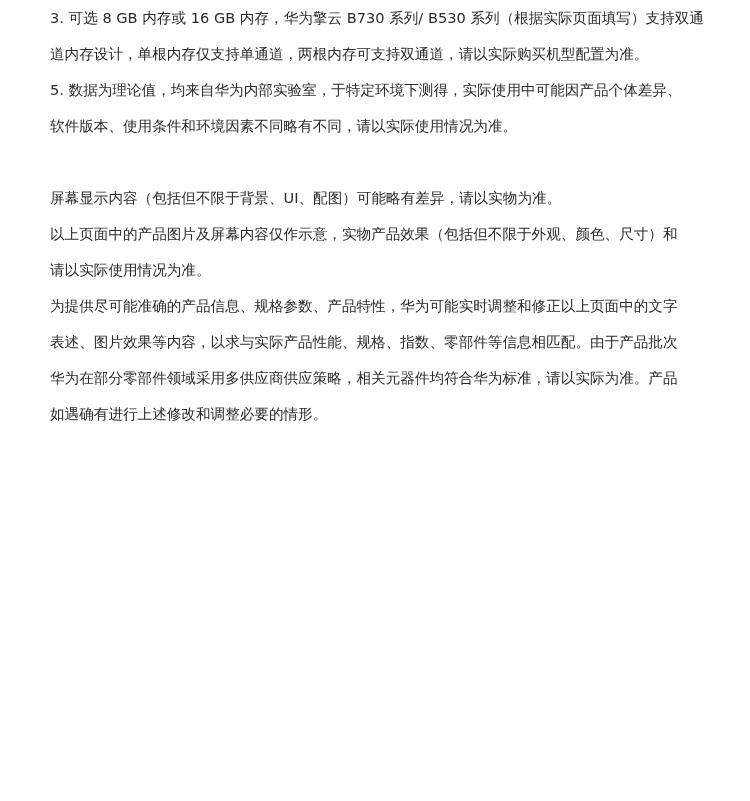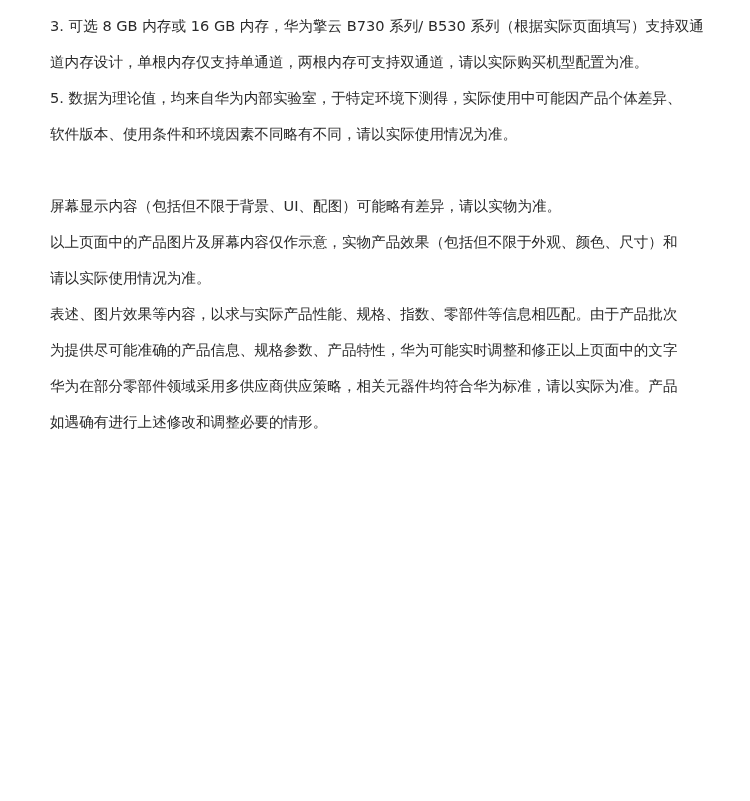--- a/index.html
+++ b/index.html
@@ -11,21 +11,21 @@
       width: 750px;
       height: 801px;
       overflow: hidden;
       position: relative;
       font-family: "DejaVu Sans", "Liberation Sans", sans-serif;
       color: #2a2a2a;
     }
     .doc {
       position: absolute;
       left: 50px;
-      top: 8px;
+      top: 0;
       width: 660px;
     }
     .para {
       margin: 0;
       font-size: 14.6px;
       line-height: 36px;
       letter-spacing: 0px;
       text-align: justify;
       text-align-last: left;
       word-break: break-all;
@@ -59,22 +59,22 @@
   <div class="para">
     <span class="ln">屏幕显示内容（包括但不限于背景、UI、配图）可能略有差异，请以实物为准。</span>
     <span class="ln">以上页面中的产品图片及屏幕内容仅作示意，实物产品效果（包括但不限于外观、颜色、尺寸）和</span>
   </div>
 
   <div class="para">
     <span class="ln">请以实际使用情况为准。</span>
   </div>
 
   <div class="para">
+    <span class="ln">为提供尽可能准确的产品信息、规格参数、产品特性，华为可能实时调整和修正以上页面中的文字</span>
     <span class="ln">表述、图片效果等内容，以求与实际产品性能、规格、指数、零部件等信息相匹配。由于产品批次</span>
-    <span class="ln">为提供尽可能准确的产品信息、规格参数、产品特性，华为可能实时调整和修正以上页面中的文字</span>
   </div>
 
   <div class="para">
     <span class="ln">华为在部分零部件领域采用多供应商供应策略，相关元器件均符合华为标准，请以实际为准。产品</span>
     <span class="ln">如遇确有进行上述修改和调整必要的情形。</span>
   </div>
 
 </div>
 
 </body></html>

